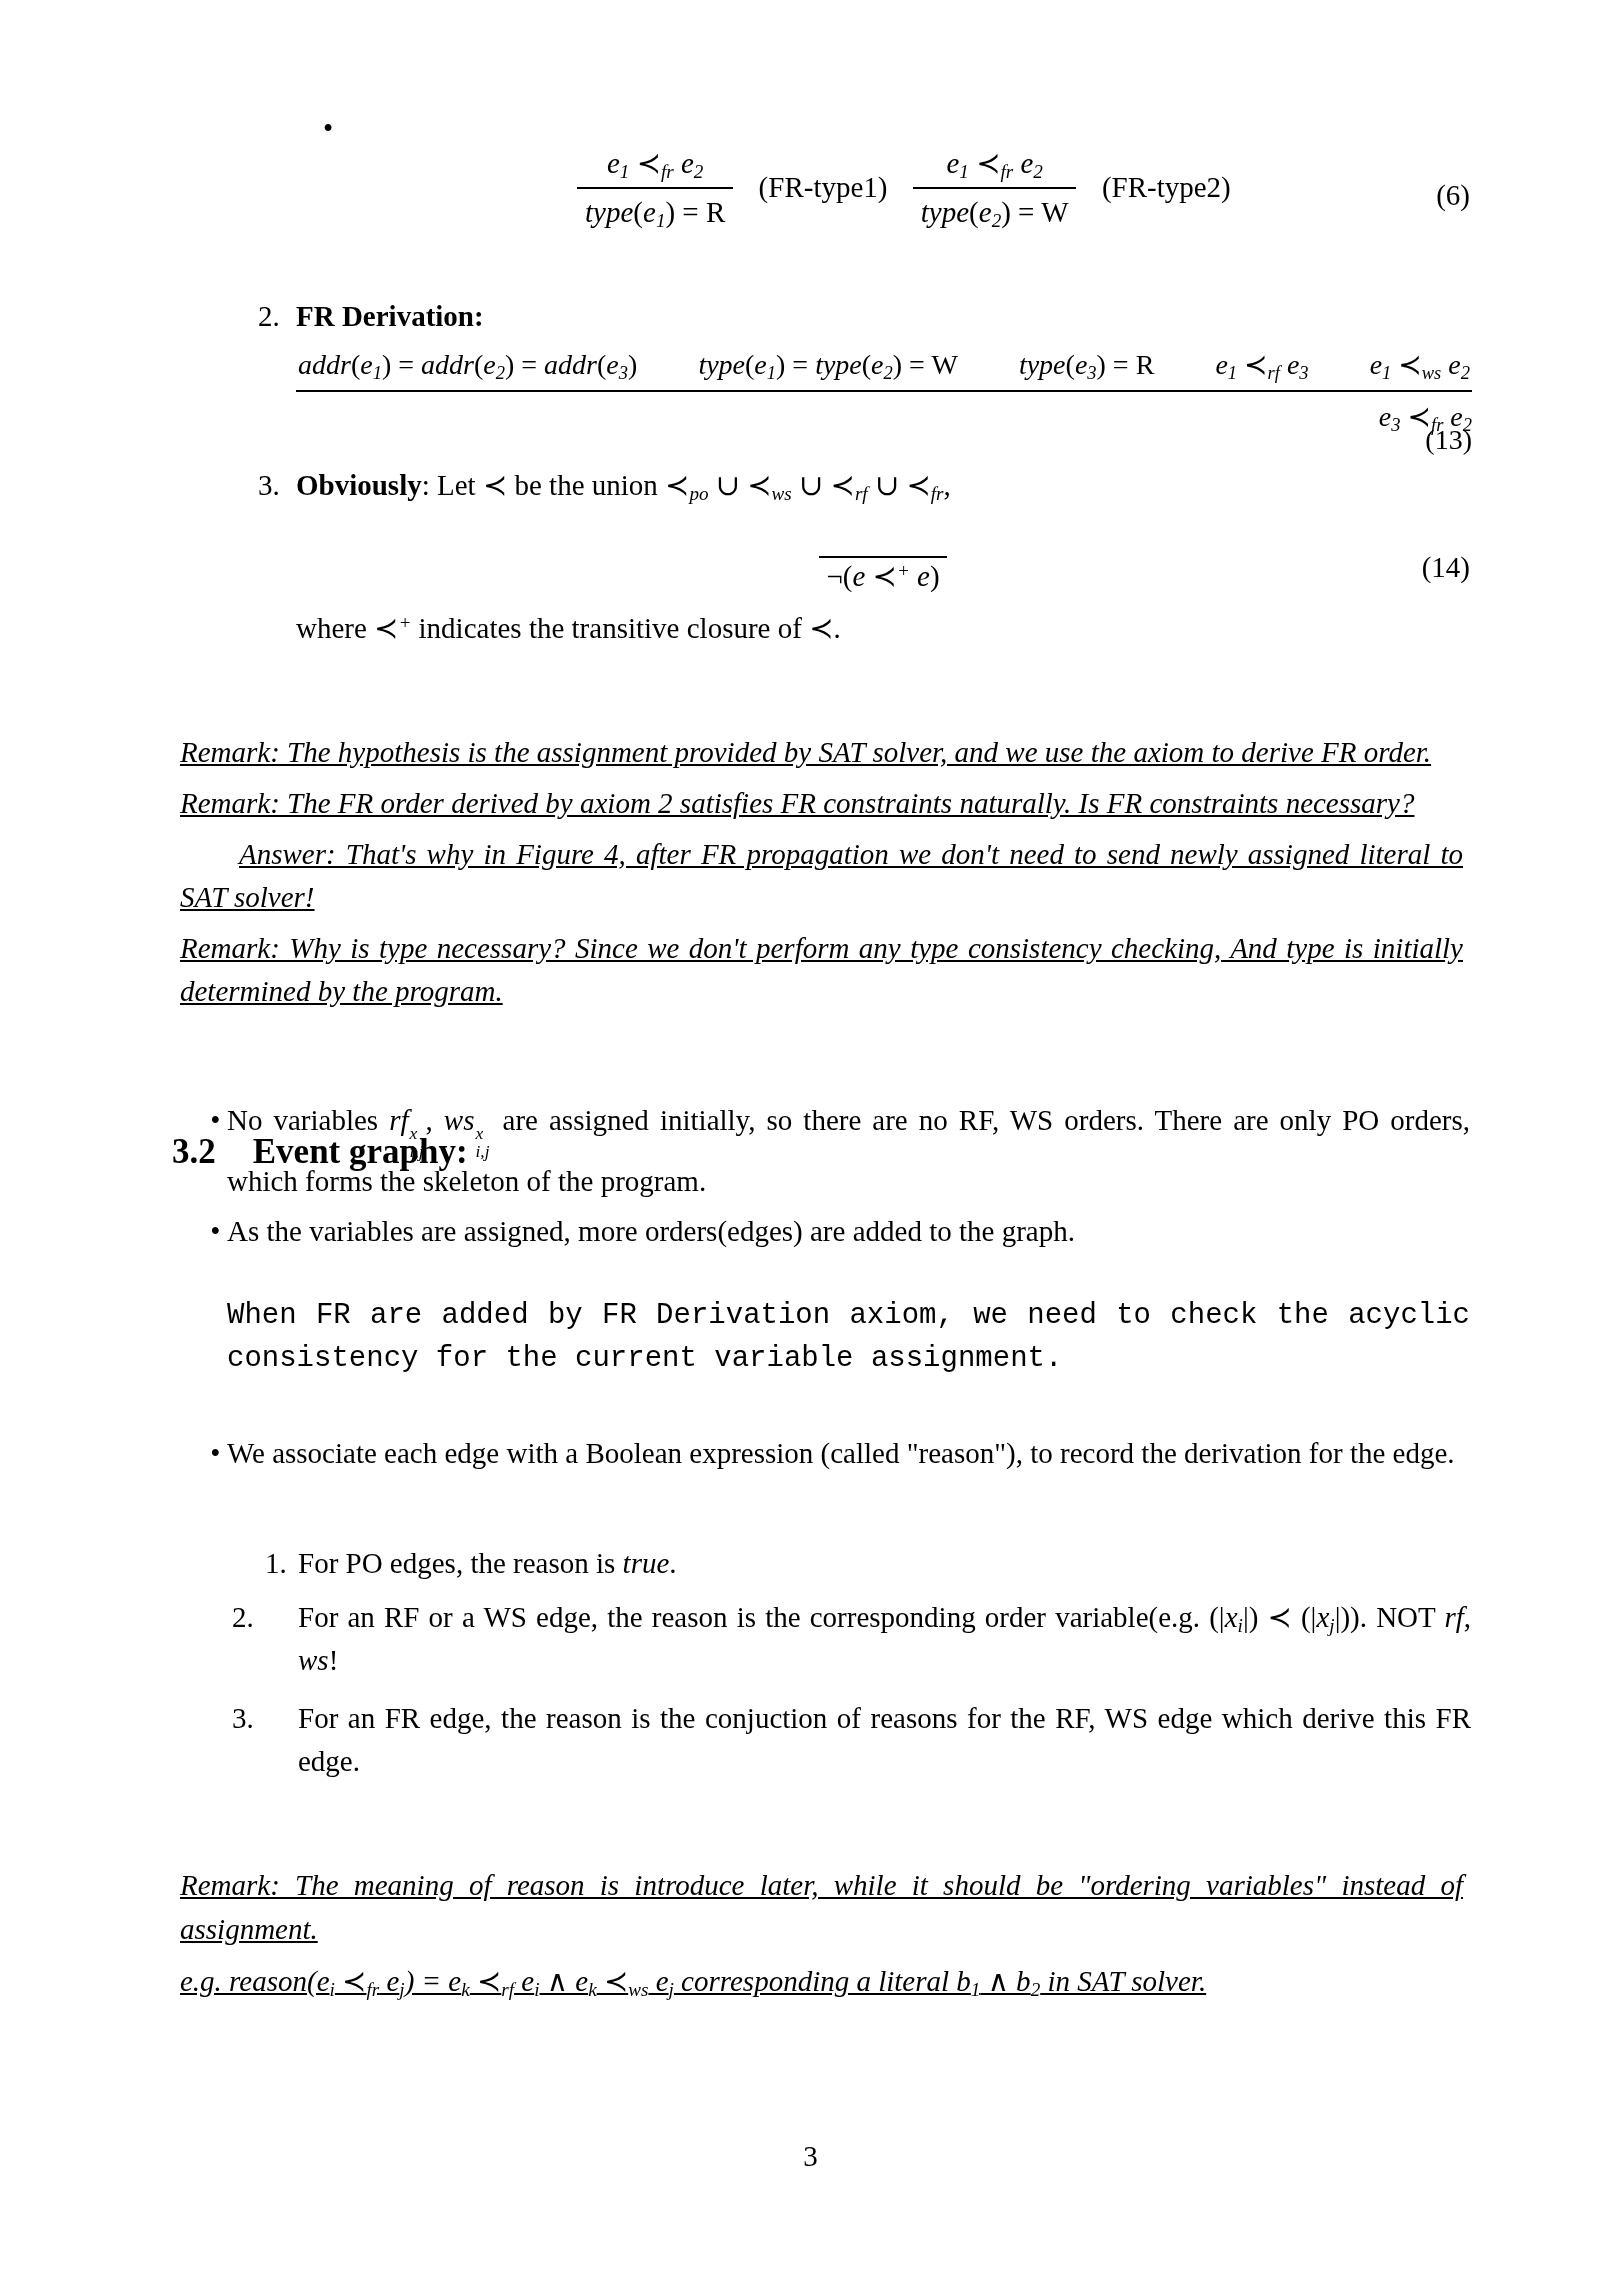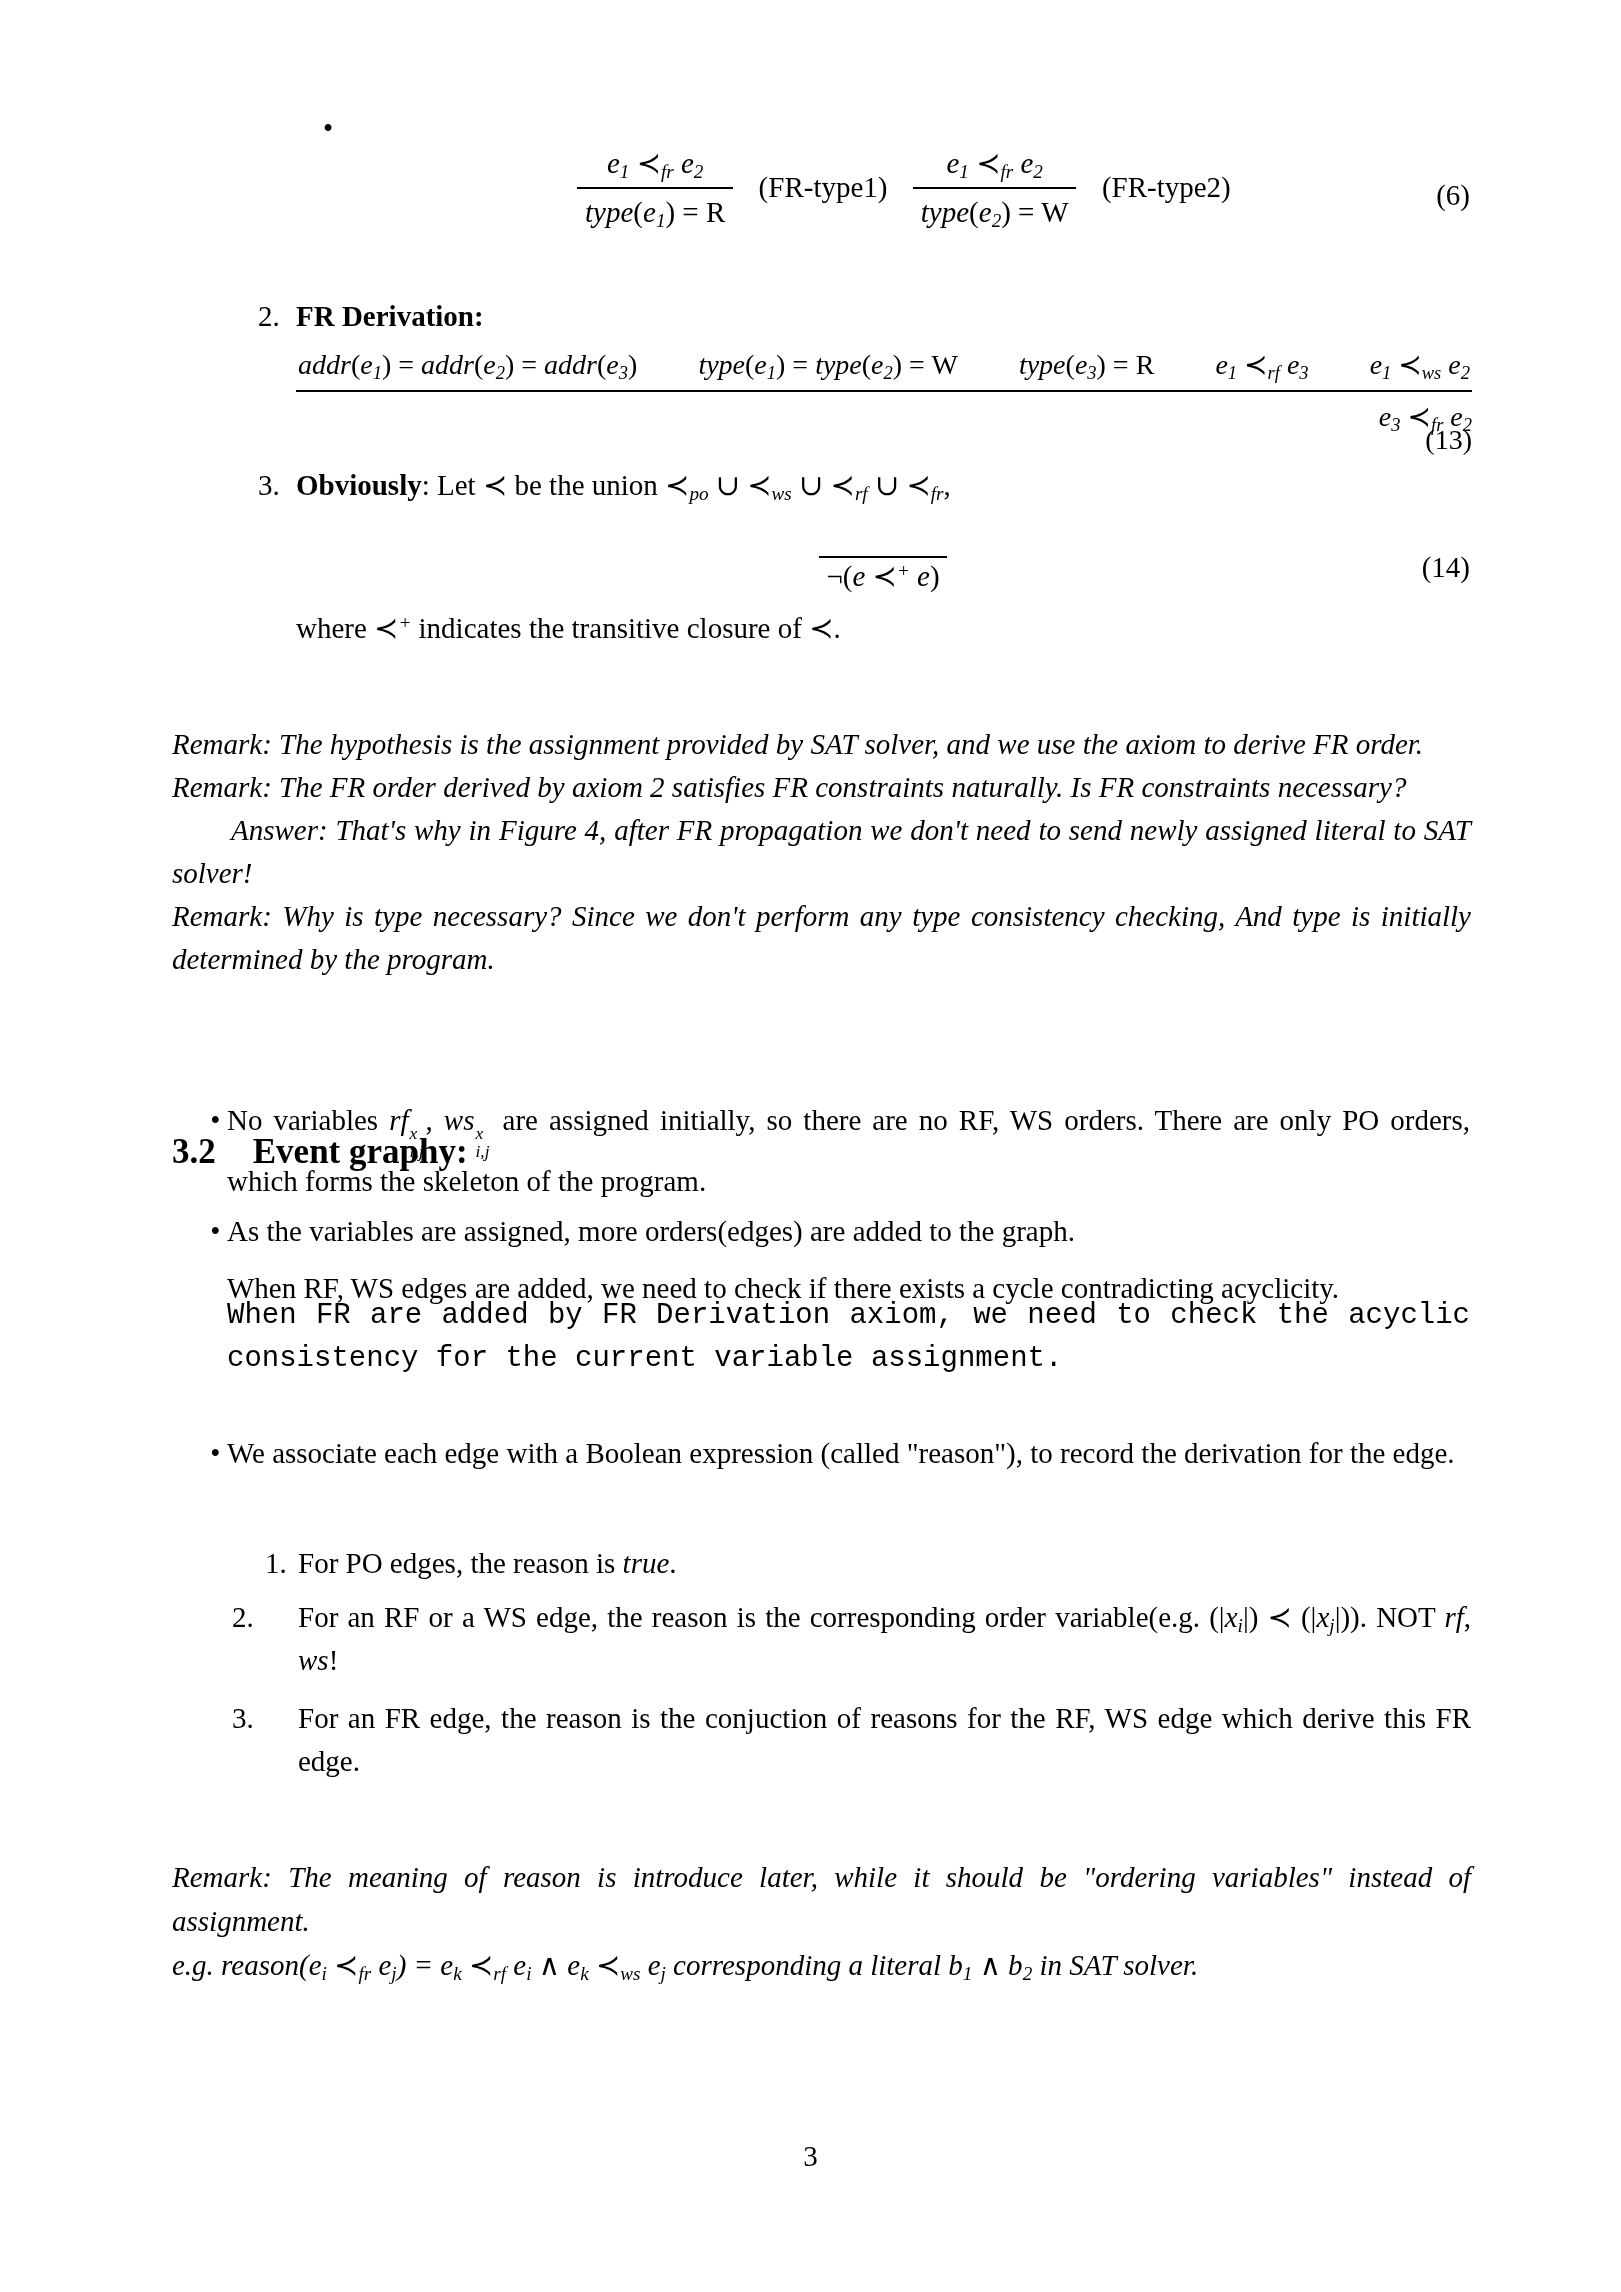--- a/index.html
+++ b/index.html
@@ -31,21 +31,21 @@
   .frac .bar{align-self:stretch;border-top:2px solid #000;height:0;}
   .frac .den{padding:5.9px 7.8px 0 7.8px;line-height:35px;}
   .eq-row{display:flex;align-items:center;justify-content:center;gap:25.5px;}
   .eq-no{position:absolute;right:0;line-height:29px;}
   .rule-label{line-height:35px;}
   .bigfrac{display:flex;flex-direction:column;align-items:stretch;}
   .bigfrac .prem{display:flex;justify-content:space-between;align-items:baseline;line-height:39px;padding:0 2px 5.9px 2px;}
   .bigfrac .bar{border-top:2px solid #000;height:0;}
   .bigfrac .conc{text-align:right;padding-top:4.9px;line-height:39px;}
   .remark{font-style:italic;margin:0;}
-  .remark-block p{margin:0;}
+  .remark-block p{margin:8px;text-decoration:underline;}
   .section-head{font-weight:bold;font-size:35px;line-height:43px;}
   .section-head .sec-no{display:inline-block;margin-right:37px;}
   .footer-num{width:100%;text-align:center;line-height:43px;}
 </style>
 </head>
 <body>
 
 <div class="page">
 
   <div class="abs" style="left:323px;top:112px;">
@@ -124,21 +124,20 @@
         </span><span>, </span><i>ws</i><span class="supsub">
           <span>x</span>
           <span>i,j</span>
         </span><span> are assigned initially, so there are no RF, WS orders.  There are only PO orders, which forms the skeleton of the program.</span></span>
   </div>
 
   <div class="abs jline" style="left:227px;width:1243px;top:1210px;">
     <span class="bullet-marker">•</span>
     <span>As the variables are assigned, more orders(edges) are added to the graph.</span>
   </div>
-  <div class="abs jline just" style="left:227px;width:1243px;top:1267px;">When RF, WS edges are added, we need to check if there exists a cycle contradicting acyclicity.</div>
   <div class="abs jline just" style="left:227px;width:1243px;top:1294px;font-family:Liberation Mono, monospace;">When FR are added by FR Derivation axiom, we need to check the acyclic consistency for the current variable assignment.</div>
 
   <div class="abs jline just" style="left:227px;width:1243px;top:1432px;">
     <span class="bullet-marker">•</span>
     <span>We associate each edge with a Boolean expression (called "reason"), to record the derivation for the edge.</span>
   </div>
 
   <div class="abs jline" style="left:265px;width:1206px;top:1542px;">
     <span class="snum">1.</span><span><span>For PO edges, the reason is </span><i>true</i><span>.</span></span>
   </div>

